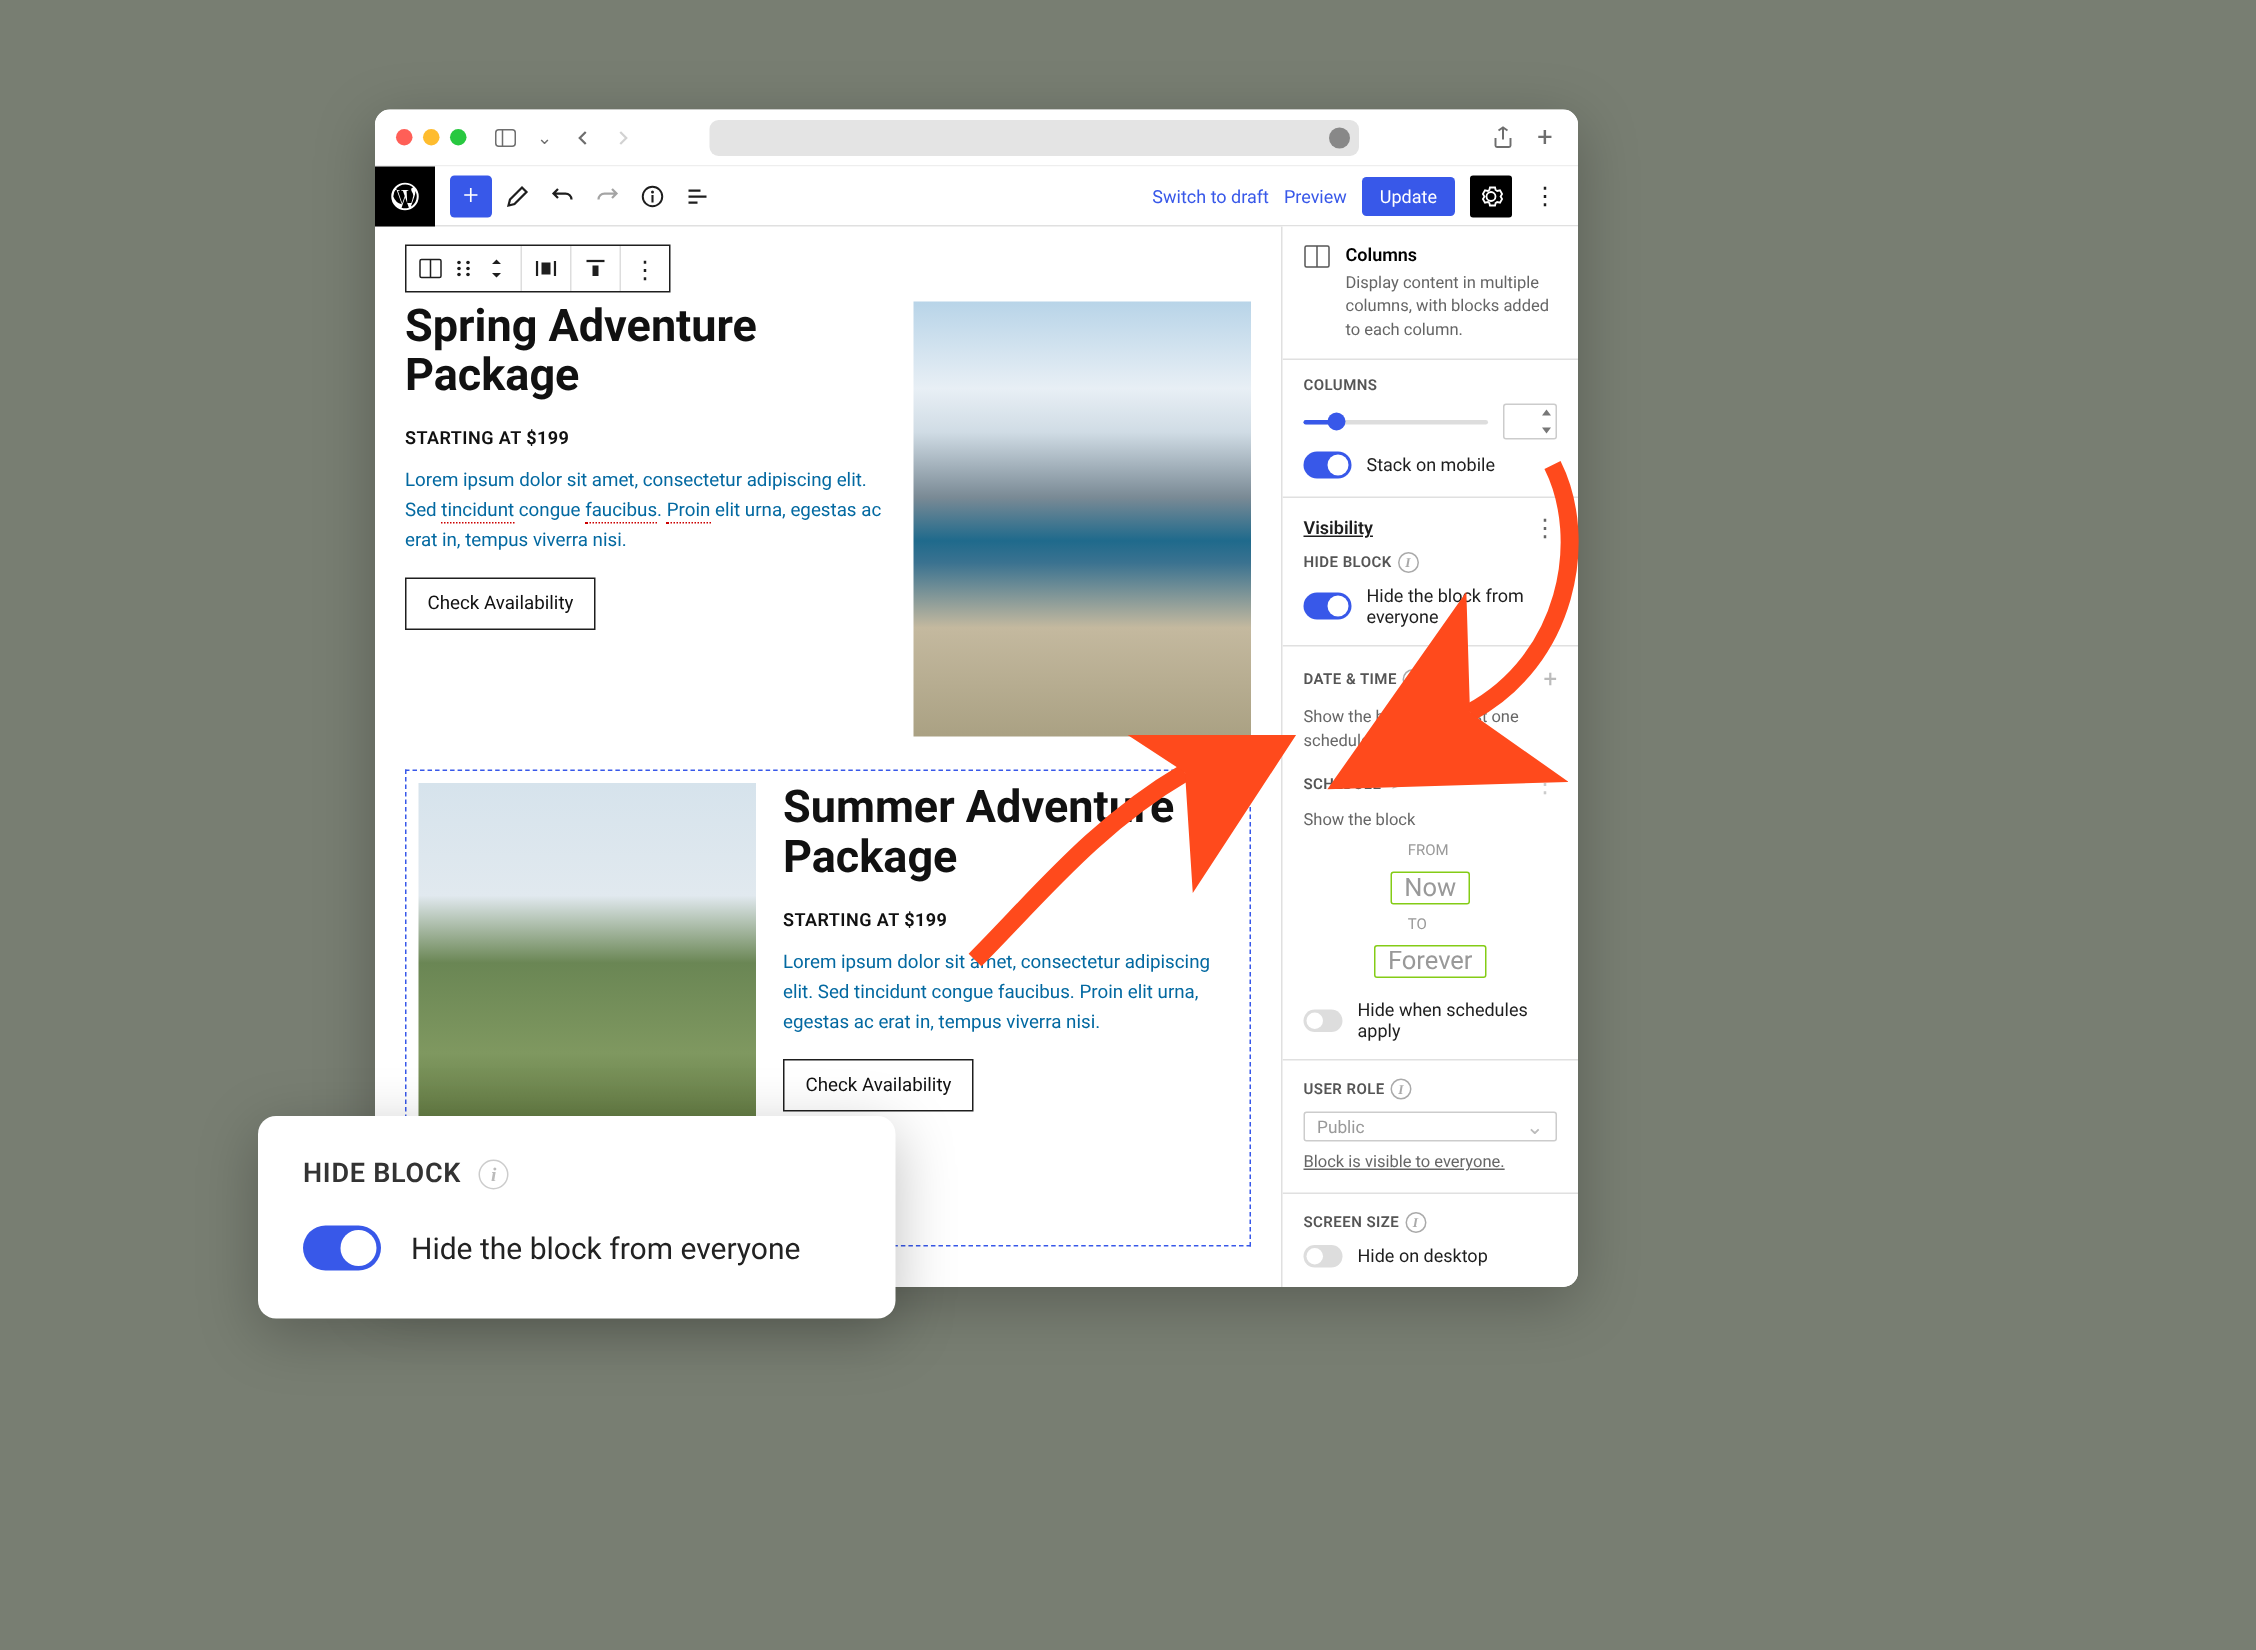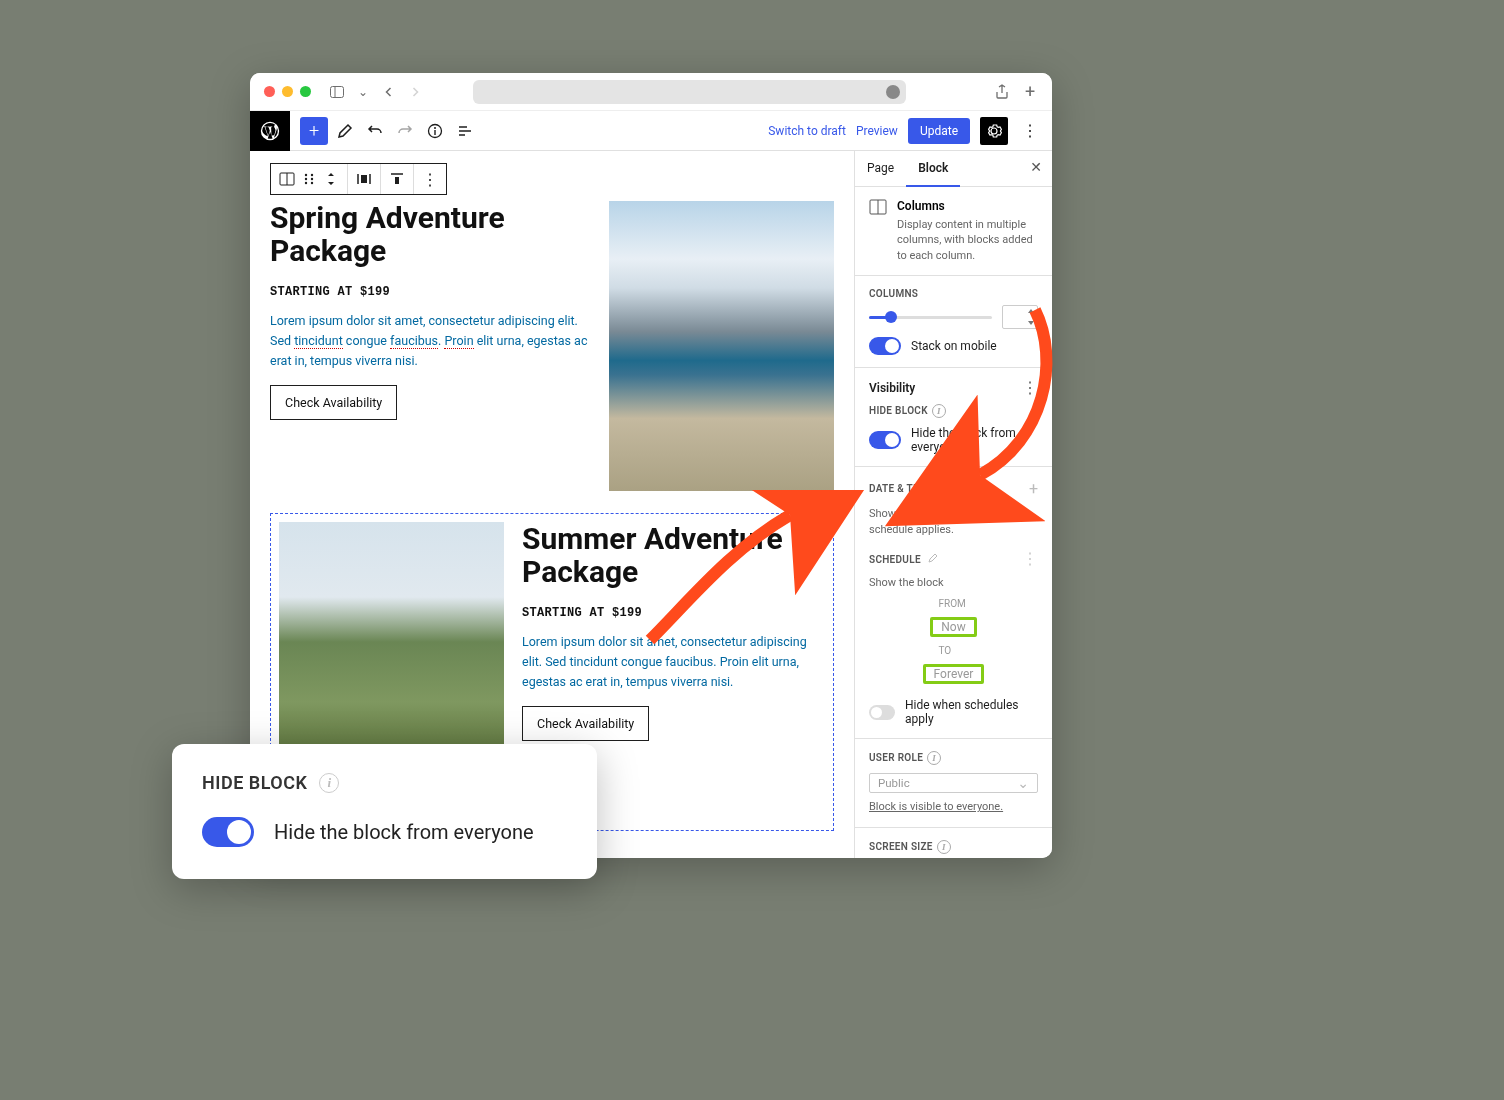--- a/index.html
+++ b/index.html
@@ -123,21 +123,21 @@
     background: linear-gradient(180deg, #8ab9d8 0%, #c8dae5 35%, #4a7a8f 55%, #6b7568 75%, #9a9988 100%);
     background-size: cover;
   }
   .pkg-img.mountains {
     background: linear-gradient(180deg, #b8d4e8 0%, #e8eff5 20%, #d0dce5 30%, #7a8a95 45%, #1f6a8c 55%, #3a7290 60%, #c4b99f 75%, #aaa183 100%);
   }
   .pkg-img.fields {
     background: linear-gradient(180deg, #d6e3ec 0%, #e1e9ef 25%, #6a8654 40%, #7f9860 60%, #5a7139 80%, #3f5226 100%);
   }
   h2.pkg-title { font-size: 30px; font-weight: 700; line-height: 1.1; color:#111; margin-bottom: 18px;}
-  .pkg-start { font-size: 12px; font-weight: 600; letter-spacing: 0.3px; margin-bottom: 12px; color:#111;font-family:Liberation Mono, monospace;}
+  .pkg-start { font-size: 12px; font-weight: 600; letter-spacing: 0.3px; margin-bottom: 12px; color:#111;}
   .pkg-start .price { font-weight: 700; }
   .pkg-body { font-size: 12.5px; color:#0369a1; line-height: 1.6; margin-bottom: 14px; }
   .pkg-body .redund { border-bottom: 1px dotted #c00; }
   .btn-outline {
     display:inline-block;
     border: 1.5px solid #1e1e1e;
     padding: 9px 14px;
     font-size: 12.5px;
     color: #111;
   }
@@ -199,31 +199,31 @@
     top:2px; left:2px; transition: left 0.1s;
   }
   .toggle.on .knob { left: 16px; }
   .toggle.sm { width:26px; height:15px; }
   .toggle.sm .knob { width:11px; height:11px; top:2px;}
 
   .toggle-row { display:flex; align-items:center; gap:10px; margin-top:8px; font-size:12px; color:#1e1e1e;}
   .dimmed { color: #999 !important; }
   .dimmed .toggle { background:#ddd; }
 
-  .section-title { font-size: 12px; font-weight:600; color:#1e1e1e; }
+  .section-title { font-size: 12px; font-weight:600; color:#1e1e1e;text-decoration:underline; }
   .info-circle {
     display:inline-flex; width:14px; height:14px; border:1px solid #aaa; border-radius:50%;
     align-items:center; justify-content:center; font-size:9px; color:#aaa; margin-left:4px;
     font-style: italic; font-family: serif;
   }
   .field-row { display:flex; align-items:center; gap:8px; margin-top:8px;flex-direction:column;}
   .field-label { font-size:10px; text-transform:uppercase; color:#999; width:30px;}
   .text-input {
-    flex:1; height:15px; border:3px solid #84cc16; border-radius:2px;
-    padding: 0 8px; font-size:12px; color:#999;
+    flex:1; height:15px; border:1px solid #84cc16; border-radius:2px;
+    padding: 0 8px; font-size:17px; color:#999;
     display:flex; align-items:center;
   }
   .select-input {
     height:20px; border:1px solid #ccc; border-radius:2px;
     padding: 0 8px; font-size:11.5px; color:#999;
     display:flex; align-items:center; justify-content:space-between;
     margin-top:8px;
   }
   .select-input::after { content:"⌄"; color:#bbb; font-size:14px;}
 
@@ -428,25 +428,20 @@
               <span>STARTING AT </span><span class="price">$199</span>
             </div>
             <div class="pkg-body">Lorem ipsum dolor sit amet, consectetur adipiscing elit. Sed tincidunt congue faucibus. Proin elit urna, egestas ac erat in, tempus viverra nisi.</div>
             <div class="btn-outline">Check Availability</div>
           </div>
         </div>
       </div>
     </div>
 
     <div class="wp-sidebar">
-      <div class="wp-tabs">
-        <div class="wp-tab">Page</div>
-        <div class="wp-tab active">Block</div>
-        <div class="wp-tab-close">✕</div>
-      </div>
 
       <div class="panel">
         <div class="panel-row">
           <span><svg width="18" height="16" viewBox="0 0 18 16">
                 <rect x="1" y="1" width="16" height="14" rx="1" fill="none" stroke="#555"></rect>
                 <line x1="9" y1="1" x2="9" y2="15" stroke="#555"></line>
               </svg></span>
           <div>
             <div style="font-weight:600; margin-bottom:4px;">Columns</div>
             <small>Display content in multiple columns, with blocks added to each column.</small>

